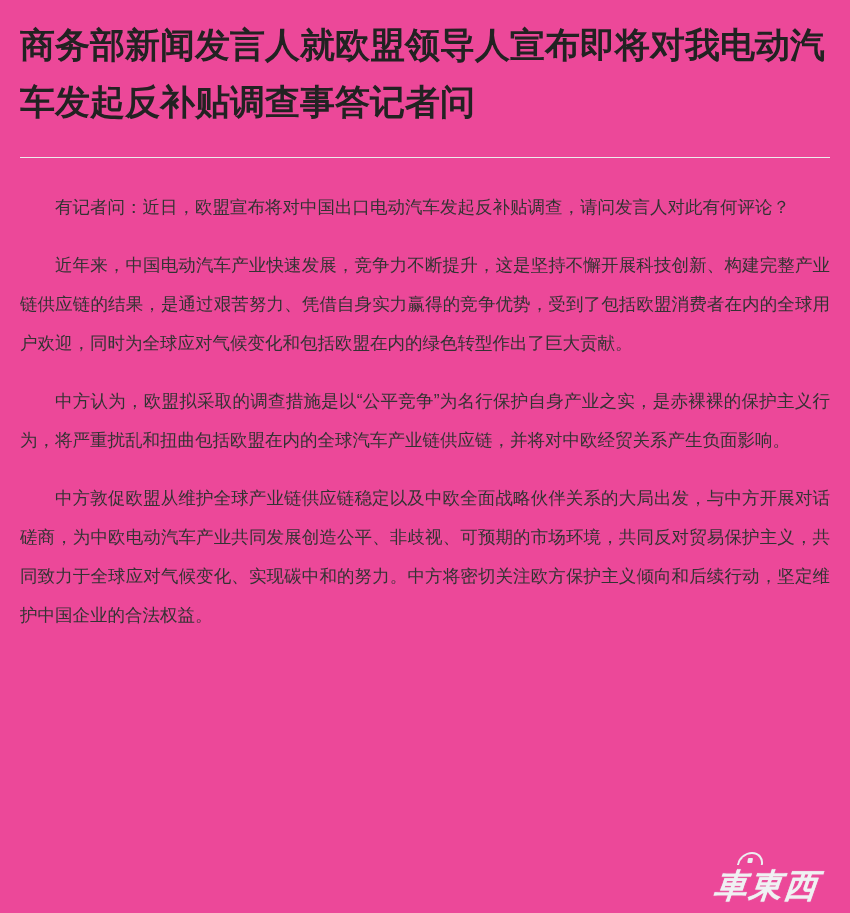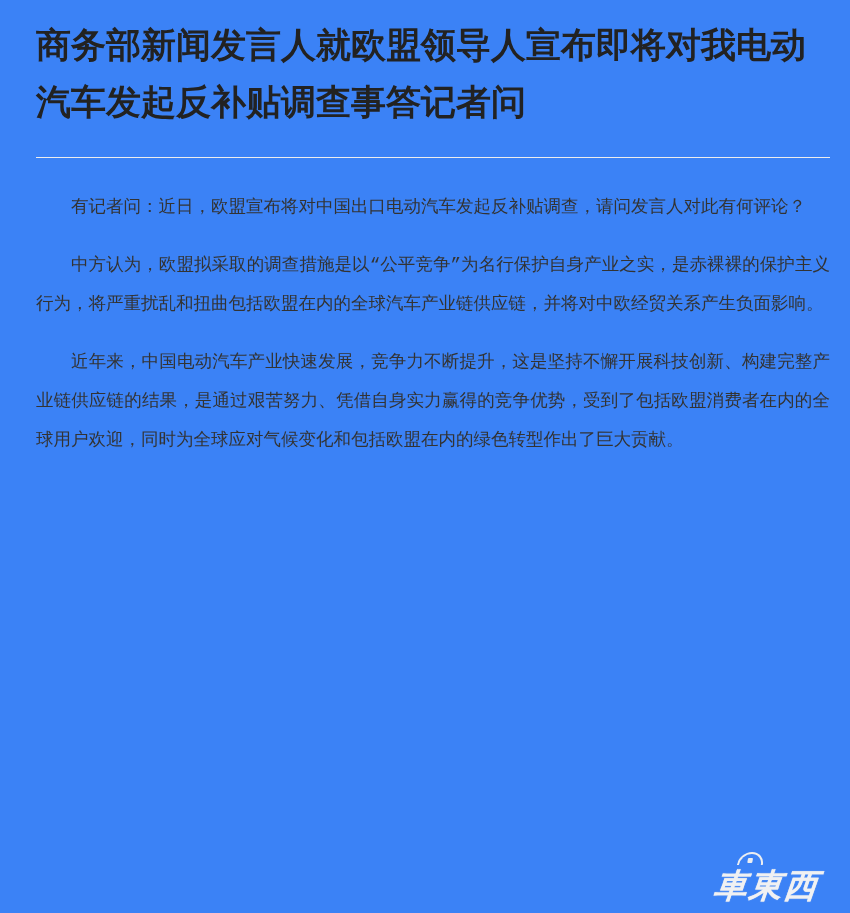--- a/index.html
+++ b/index.html
@@ -4,42 +4,41 @@
 <style>
   html, body {
     margin: 0;
     padding: 0;
     background: #ffffff;
   }
   .page {
     position: relative;
     width: 850px;
     height: 913px;
-    background: #3b82f6;
+    background: #ec4899;
     overflow: hidden;
     box-sizing: border-box;
-    padding: 16px 20px 0 36px;
+    padding: 16px 20px 0 20px;
     font-family: "Liberation Sans", sans-serif;
   }
   .article-title {
     margin: 0;
     font-size: 35px;
     line-height: 57px;
     font-weight: 700;
     color: #222222;
     letter-spacing: 0;
   }
   .title-divider {
     margin-top: 27px;
     height: 0;
     border-bottom: 1px solid #ededed;
   }
   .article-body {
     margin-top: 30px;
-    font-family: Liberation Mono, monospace;
   }
   .article-body p {
     margin: 0 0 19px 0;
     font-size: 17.5px;
     line-height: 39px;
     color: #333333;
     text-indent: 2em;
     text-align: justify;
     text-justify: inter-ideograph;
   }
@@ -90,22 +89,23 @@
 <body>
 
 <div class="page">
 
   <h1 class="article-title">商务部新闻发言人就欧盟领导人宣布即将对我电动汽车发起反补贴调查事答记者问</h1>
 
   <div class="title-divider"></div>
 
   <div class="article-body">
     <p>有记者问：近日，欧盟宣布将对中国出口电动汽车发起反补贴调查，请问发言人对此有何评论？</p>
+    <p>近年来，中国电动汽车产业快速发展，竞争力不断提升，这是坚持不懈开展科技创新、构建完整产业链供应链的结果，是通过艰苦努力、凭借自身实力赢得的竞争优势，受到了包括欧盟消费者在内的全球用户欢迎，同时为全球应对气候变化和包括欧盟在内的绿色转型作出了巨大贡献。</p>
     <p>中方认为，欧盟拟采取的调查措施是以“公平竞争”为名行保护自身产业之实，是赤裸裸的保护主义行为，将严重扰乱和扭曲包括欧盟在内的全球汽车产业链供应链，并将对中欧经贸关系产生负面影响。</p>
-    <p>近年来，中国电动汽车产业快速发展，竞争力不断提升，这是坚持不懈开展科技创新、构建完整产业链供应链的结果，是通过艰苦努力、凭借自身实力赢得的竞争优势，受到了包括欧盟消费者在内的全球用户欢迎，同时为全球应对气候变化和包括欧盟在内的绿色转型作出了巨大贡献。</p>
+    <p>中方敦促欧盟从维护全球产业链供应链稳定以及中欧全面战略伙伴关系的大局出发，与中方开展对话磋商，为中欧电动汽车产业共同发展创造公平、非歧视、可预期的市场环境，共同反对贸易保护主义，共同致力于全球应对气候变化、实现碳中和的努力。中方将密切关注欧方保护主义倾向和后续行动，坚定维护中国企业的合法权益。</p>
   </div>
 
   <div class="watermark">
     <span class="wm-antenna"></span>
     <span class="wm-text">車東西</span>
   </div>
 
 </div>
 
 </body></html>

